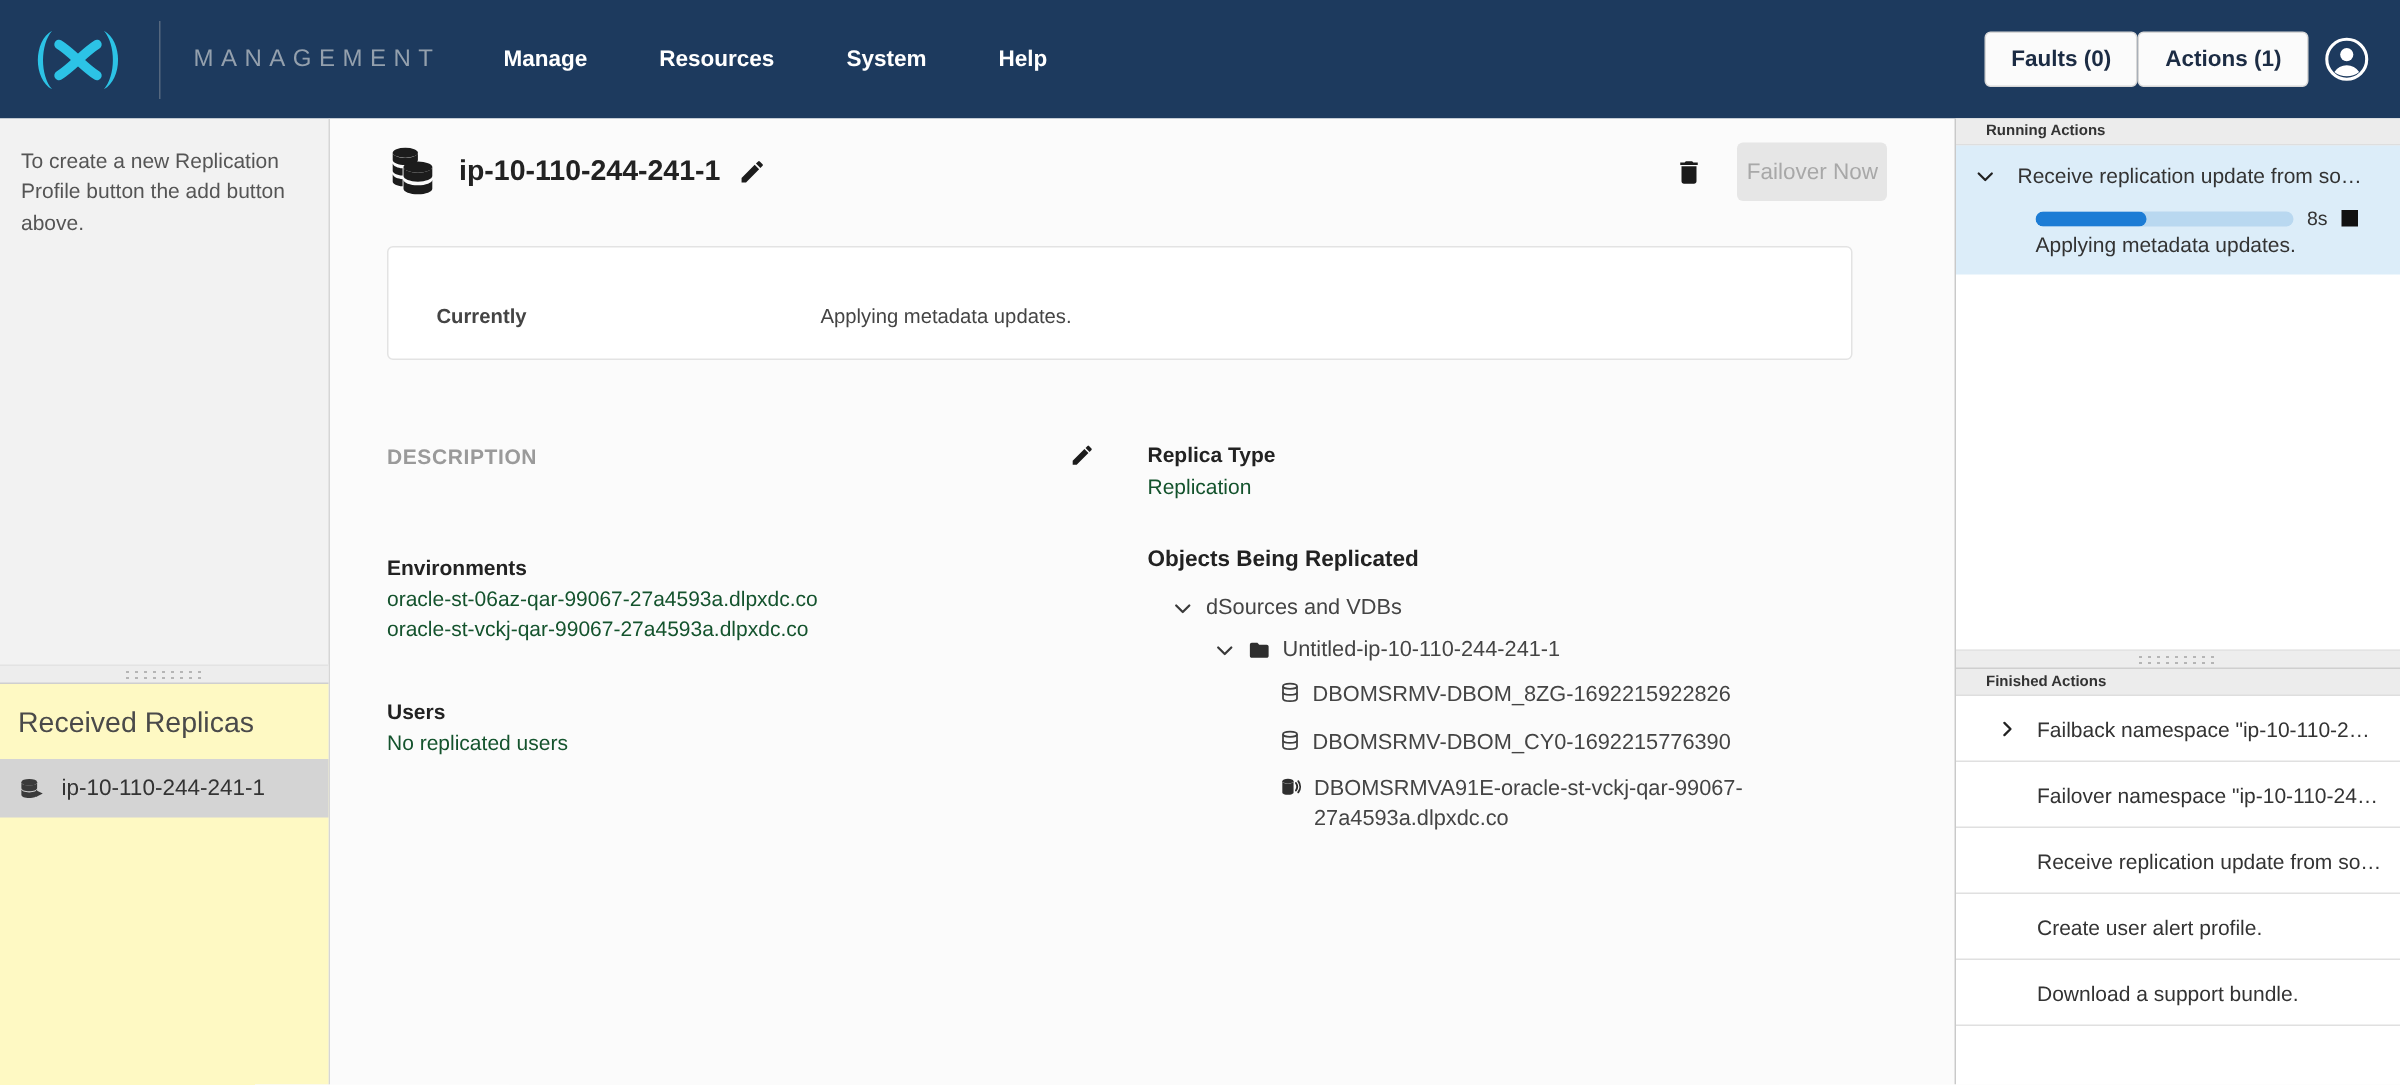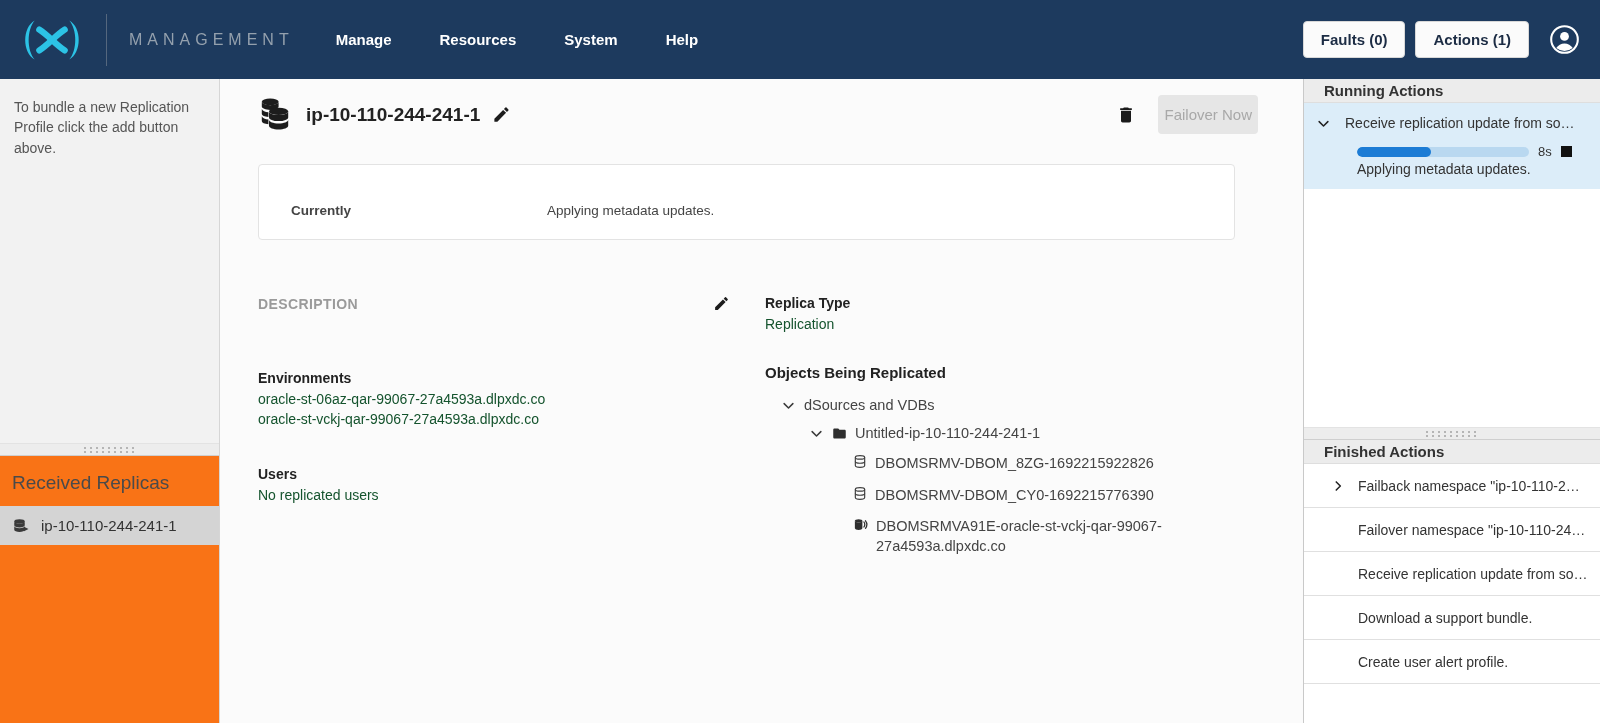--- a/index.html
+++ b/index.html
@@ -6,42 +6,42 @@
   html,body { width:1600px; height:723px; overflow:hidden; }
   body { font-family: "Liberation Sans", sans-serif; background:#fff; color:#333; }
 
   
   .navbar { height:79px; background:#1d3a5e; display:flex; align-items:center; padding:0 20px 0 14px; }
   .logo { display:flex; align-items:center; }
   .brand-divider { width:1px; height:52px; background:#55677e; margin:0 22px 0 16px; }
   .brand-name { color:#94a0ad; font-size:16px; letter-spacing:5px; font-weight:400; }
   .nav-menu { display:flex; gap:48px; margin-left:42px; }
   .nav-item { color:#fff; font-size:15px; font-weight:bold; cursor:pointer; }
-  .nav-right { margin-left:auto; display:flex; align-items:center; gap:10px; }
+  .nav-right { margin-left:auto; display:flex; align-items:center; gap:0; }
   .nav-btn { background:#fbfbfb; border:1px solid #d8d8d8; border-radius:4px; font-family:inherit;
              font-size:15px; font-weight:bold; color:#1c2c44; padding:9px 17px; cursor:pointer; }
   .avatar { margin-left:10px; display:flex; align-items:center; cursor:pointer; }
 
   
   .content { display:flex; height:644px; }
 
   
   .sidebar { width:220px; background:#f2f2f2; border-right:1px solid #d6d6d6; display:flex; flex-direction:column; }
   .sb-header { display:flex; align-items:center; justify-content:space-between; padding:14px 16px 12px 12px;
                border-bottom:1px solid #dcdcdc; }
   .sb-title { font-size:19px; color:#4a4a4a; white-space:nowrap; }
   .add-btn { background:none; border:none; cursor:pointer; display:flex; padding:2px; }
   .sb-hint { padding:18px 14px; font-size:14px; color:#555; line-height:1.45; }
   .sb-spacer { flex:1; }
   .drag-strip { height:13px; background:#ededed; border-top:1px solid #e3e3e3; border-bottom:1px solid #cfcfcf;
                 display:flex; align-items:center; justify-content:center; cursor:row-resize; }
   .drag-dots { width:56px; height:7px;
                background-image:radial-gradient(#b5b5b5 1px, transparent 1.1px);
                background-size:6px 4px; background-position:0 0; }
-  .sb-section2 { background:#f97316; flex:1; }
+  .sb-section2 { background:#fef9c3; flex:1; }
   .sb-title2 { font-size:19px; color:#4a4a4a; padding:16px 12px 12px 12px; }
   .replica-item { display:flex; align-items:center; gap:11px; background:#d4d4d4; padding:10px 12px;
                   font-size:15px; color:#333; cursor:pointer; }
 
   
   .main { flex:1; background:#fbfbfb; overflow:hidden; }
   .main-header { display:flex; align-items:center; padding:16px 45px 0 38px; }
   .main-title { font-size:19px; font-weight:bold; color:#222; margin-left:14px; }
   .edit-title { background:none; border:none; cursor:pointer; margin-left:12px; display:flex; }
   .mh-right { margin-left:auto; display:flex; align-items:center; gap:22px; }
@@ -77,21 +77,21 @@
   .tree-row { display:flex; align-items:flex-start; gap:8px; font-size:14.5px; color:#444; margin-bottom:12px; cursor:pointer; }
   .tr-group { padding-left:16px; }
   .tr-folder { padding-left:44px; }
   .tr-leaf  { padding-left:88px; margin-bottom:11px; }
   .tr-leaf .leaf-label { max-width:295px; line-height:1.4; }
   .tree-icon { flex:none; display:flex; margin-top:1px; }
 
   
   .rpanel { width:297px; flex:none; border-left:1px solid #c9c9c9; background:#fff; display:flex; flex-direction:column; }
   .rp-header { background:#ececec; border-bottom:1px solid #dedede; padding:3px 0 3px 20px;
-               font-size:15px; font-weight:bold; color:#333; }
+               font-size:10px; font-weight:bold; color:#333; }
   .running-item { background:#dcedf9; padding:12px 14px 12px 12px; cursor:pointer; }
   .ri-top { display:flex; align-items:center; gap:14px; font-size:14px; color:#333; }
   .ri-bar-row { display:flex; align-items:center; gap:9px; margin:13px 0 2px 41px; }
   .pill { flex:none; width:172px; height:10px; background:#b9d8f0; border-radius:5px; overflow:hidden; }
   .pill-fill { height:100%; background:#1c7cd5; border-radius:5px; }
   .ri-time { font-size:13px; color:#333; }
   .stop-btn { background:none; border:none; cursor:pointer; display:flex; padding:0; }
   .stop-square { width:11px; height:11px; background:#111; }
   .ri-status { font-size:14px; color:#333; margin-left:41px; }
   .rp-spacer { flex:1; }
@@ -131,21 +131,21 @@
         <circle cx="12" cy="9.6" r="3.4" fill="#fff"></circle>
         <path d="M5.6 18.6 a7.6 7.6 0 0 1 12.8 0 a10.3 10.3 0 0 1 -12.8 0 Z" fill="#fff"></path>
       </svg>
     </span>
   </div>
 </div>
 
 <div class="content">
 
   <div class="sidebar">
-    <div class="sb-hint">To bundle a new Replication Profile click the add button above.</div>
+    <div class="sb-hint">To create a new Replication Profile button the add button above.</div>
     <div class="sb-spacer"></div>
     <div class="drag-strip">
       <span class="drag-dots"></span>
     </div>
     <div class="sb-section2">
       <div class="sb-title2">Received Replicas</div>
       <div class="replica-item">
         <span class="tree-icon">
           <svg width="18" height="18" viewBox="0 0 24 24" fill="#3a3a3a">
             <ellipse cx="10" cy="6" rx="7" ry="3"></ellipse>
@@ -326,21 +326,21 @@
       </span>
       <span>Failback namespace "ip-10-110-2…</span>
     </div>
     <div class="fin-row">
       <span>Failover namespace "ip-10-110-24…</span>
     </div>
     <div class="fin-row">
       <span>Receive replication update from so…</span>
     </div>
     <div class="fin-row">
+      <span>Create user alert profile.</span>
+    </div>
+    <div class="fin-row">
       <span>Download a support bundle.</span>
     </div>
-    <div class="fin-row">
-      <span>Create user alert profile.</span>
-    </div>
     <div class="rp-bottom"></div>
   </div>
 
 </div>
 
 </body></html>

